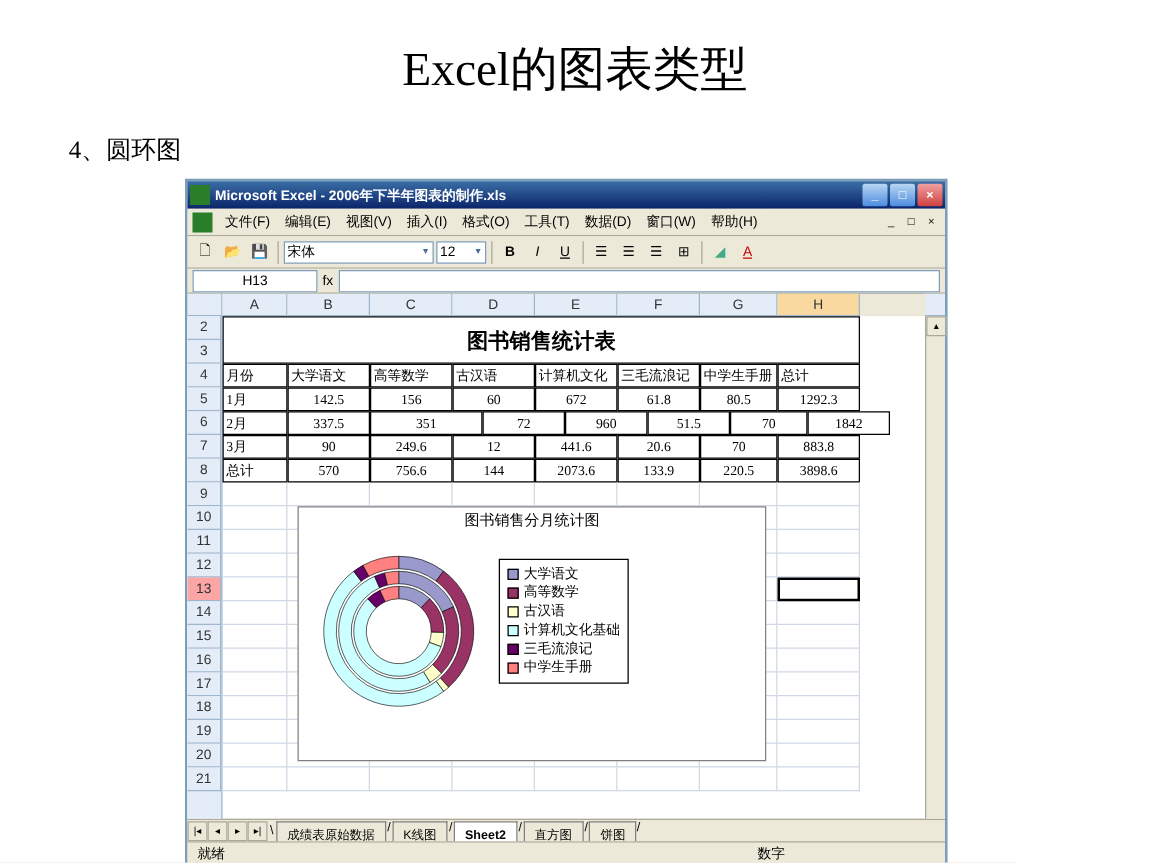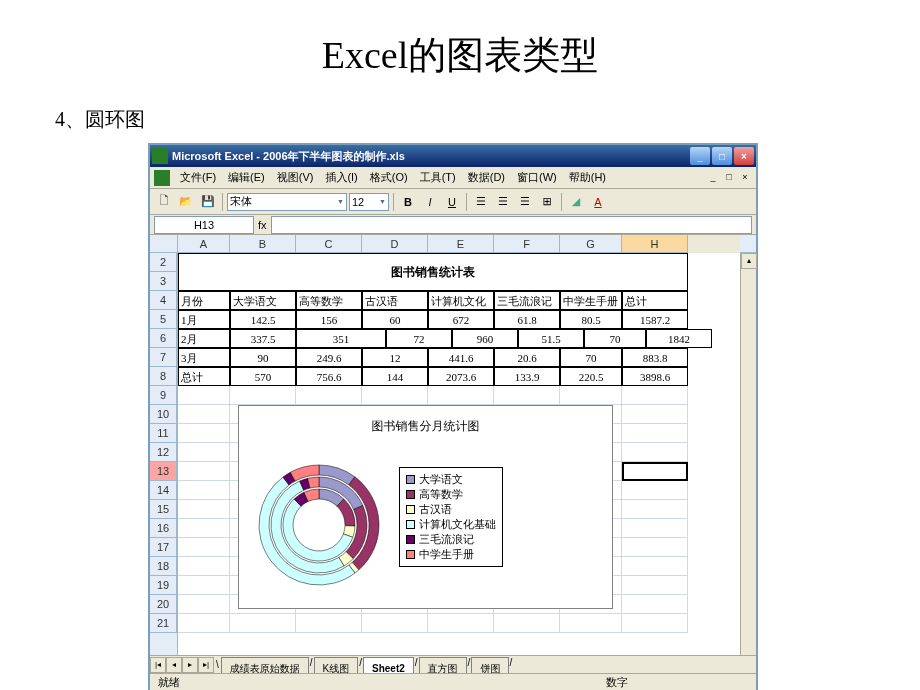--- a/index.html
+++ b/index.html
@@ -34,35 +34,35 @@
 .rowheaders { width: 28px; background: #e4ecf7; border-right: 1px solid #9eb6ce; }
 .colheader-row { display: flex; height: 18px; }
 .corner { width: 28px; height: 18px; background: #e4ecf7; border-right: 1px solid #9eb6ce; border-bottom: 1px solid #9eb6ce; }
 .colheader { height: 18px; background: #e4ecf7; border-right: 1px solid #9eb6ce; border-bottom: 1px solid #9eb6ce; text-align: center; font-size: 11px; line-height: 18px; color: #333; }
 .colheader.active { background: #f9d99f; }
 .rowheader { height: 19px; background: #e4ecf7; border-bottom: 1px solid #9eb6ce; border-right: 1px solid #9eb6ce; text-align: center; font-size: 11px; line-height: 19px; color: #333; }
 .rowheader.active { background: #fca5a5; }
 .cells { flex: 1; position: relative; }
 .cell-row { display: flex; height: 19px; }
 .cell { border-right: 1px solid #d0d7e5; border-bottom: 1px solid #d0d7e5; font-size: 11px; padding: 0 2px; line-height: 18px; overflow: hidden; white-space: nowrap; }
-.merged-title { position: absolute; top: 0; left: 0; height: 38px; display: flex; align-items: center; justify-content: center; border: 1px solid #000; border-right: 1px solid #000; font-size: 12px; font-weight: bold; font-family: "SimSun"; background: #fff; }
+.merged-title { position: absolute; top: 0; left: 0; height: 38px; display: flex; align-items: center; justify-content: center; border: 1px solid #000; border-right: 1px solid #000; font-size: 17px; font-weight: bold; font-family: "SimSun"; background: #fff; }
 .data-cell { border: 1px solid #000; text-align: center; font-family: "SimSun"; }
 .data-cell.left { text-align: left; }
 .data-cell.header { text-align: left; }
 .vscroll { width: 16px; background: #ece9d8; border-left: 1px solid #aca899; }
 .scroll-btn { width: 16px; height: 16px; background: #ece9d8; border: 1px solid #aca899; font-size: 8px; text-align: center; line-height: 14px; }
 .sheet-tabs { height: 18px; background: #ece9d8; display: flex; align-items: center; border-top: 1px solid #aca899; font-size: 10px; }
 .tab-nav { display: flex; }
 .tab-nav-btn { width: 16px; height: 16px; border: 1px solid #aca899; background: #ece9d8; font-size: 8px; text-align: center; line-height: 14px; }
 .sheet-tab { padding: 4px 8px; border: 1px solid #808080; border-bottom: none; background: #ece9d8; font-size: 10px; height: 16px; line-height: 14px; }
 .sheet-tab.active { background: #fff; font-weight: bold; }
 .statusbar { height: 18px; background: #ece9d8; display: flex; align-items: center; padding: 0 8px; font-size: 11px; border-top: 1px solid #aca899; }
 .status-right { margin-left: auto; margin-right: 120px; }
 .chart-box { position: absolute; background: #fff; border: 1px solid #808080; }
-.chart-title { text-align: center; font-size: 12px; font-family: "SimSun"; padding: 12px 0; }
+.chart-title { text-align: center; font-size: 12px; font-family: "SimSun"; padding: 2px 0; }
 .chart-body { display: flex; padding: 0 10px 10px; }
 .donut-chart { width: 140px; height: 140px; position: relative; }
 .legend-box { border: 1px solid #000; padding: 4px 6px; font-size: 11px; font-family: "SimSun"; margin-left: 10px; align-self: center; }
 .legend-item { display: flex; align-items: center; gap: 4px; line-height: 15px; }
 .legend-swatch { width: 9px; height: 9px; border: 1px solid #000; }
 .active-cell { position: absolute; border: 2px solid #000; background: #fff; pointer-events: none; }
 </style>
 </head>
 <body>
 
@@ -209,21 +209,21 @@
             <div class="cell data-cell header" style="width: 66px;">总计</div>
           </div>
           <div class="cell-row">
             <div class="cell data-cell left" style="width: 52px;">1月</div>
             <div class="cell data-cell" style="width: 66px;">142.5</div>
             <div class="cell data-cell" style="width: 66px;">156</div>
             <div class="cell data-cell" style="width: 66px;">60</div>
             <div class="cell data-cell" style="width: 66px;">672</div>
             <div class="cell data-cell" style="width: 66px;">61.8</div>
             <div class="cell data-cell" style="width: 62px;">80.5</div>
-            <div class="cell data-cell" style="width: 66px;">1587.2</div>
+            <div class="cell data-cell" style="width: 66px;">1292.3</div>
           </div>
           <div class="cell-row">
             <div class="cell data-cell left" style="width: 52px;">2月</div>
             <div class="cell data-cell" style="width: 66px;">337.5</div>
             <div class="cell data-cell" style="width: 90px;">351</div>
             <div class="cell data-cell" style="width: 66px;">72</div>
             <div class="cell data-cell" style="width: 66px;">960</div>
             <div class="cell data-cell" style="width: 66px;">51.5</div>
             <div class="cell data-cell" style="width: 62px;">70</div>
             <div class="cell data-cell" style="width: 66px;">1842</div>

